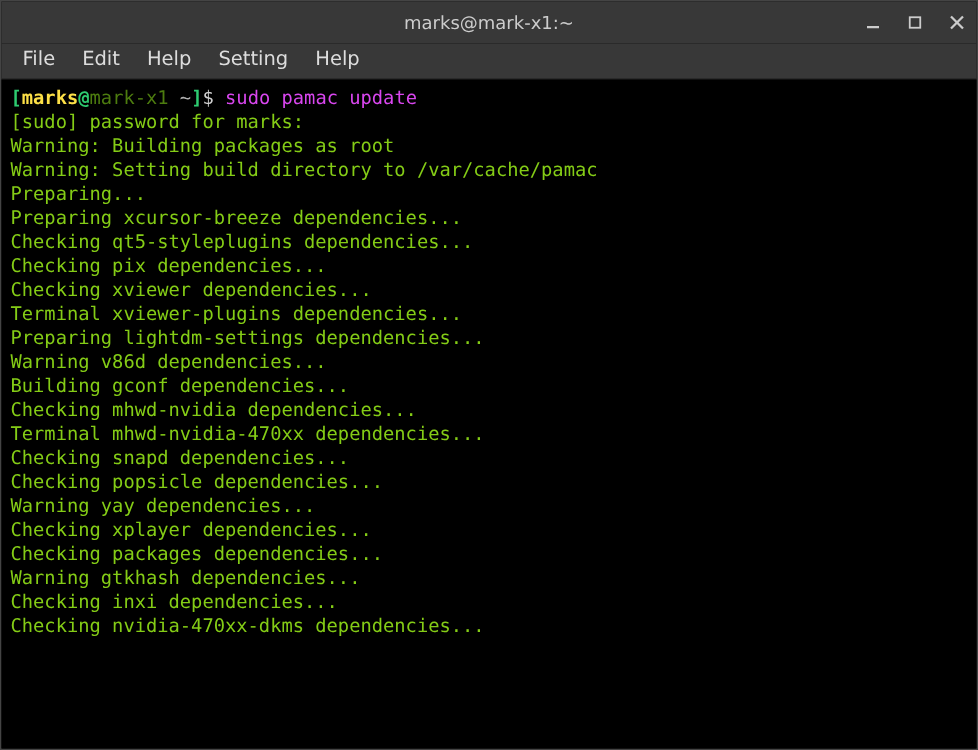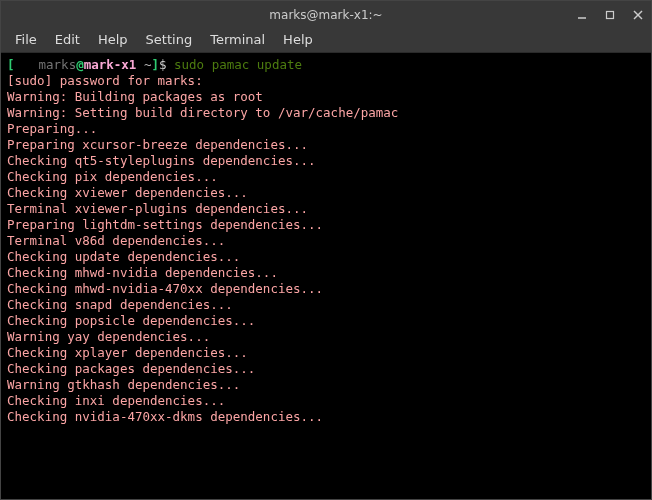--- a/index.html
+++ b/index.html
@@ -76,28 +76,28 @@
       flex: 1;
       background: #000;
       padding: 4px 6px;
       color: #d0d0d0;
       font-size: 12.5px;
       line-height: 16px;
       white-space: pre;
       overflow: hidden;
     }
     .prompt-open { color: #2ecc71; font-weight: bold; }
-    .prompt-user { color: #737373; font-weight: normal; margin-left: 24px; }
+    .prompt-user { color: #fde047; font-weight: bold; }
     .prompt-at { color: #2ecc71; font-weight: bold; }
-    .prompt-host { color: #f9a8d4; font-weight: bold; }
+    .prompt-host { color: #4d7c0f; font-weight: normal; }
     .prompt-path { color: #b0b0b0; }
     .prompt-close { color: #2ecc71; font-weight: bold; }
     .prompt-dollar { color: #d0d0d0; }
-    .cmd { color: #4d7c0f; }
-    .output-line { color: #fca5a5; }
+    .cmd { color: #d946ef; }
+    .output-line { color: #84cc16; }
   </style>
 </head>
 <body>
 
 <div class="window">
   <div class="titlebar">
     <span class="titlebar-title">marks@mark-x1:~</span>
     <div class="window-controls">
       <div class="win-btn">
         <svg viewBox="0 0 10 10">
@@ -116,39 +116,38 @@
           </svg>
       </div>
     </div>
   </div>
 
   <div class="menubar">
     <span class="menu-item">File</span>
     <span class="menu-item">Edit</span>
     <span class="menu-item">Help</span>
     <span class="menu-item">Setting</span>
-    <span class="menu-item">Terminal</span>
     <span class="menu-item">Help</span>
   </div>
 
   <div class="terminal-body"><span class="prompt-open">[</span><span class="prompt-user">marks</span><span class="prompt-at">@</span><span class="prompt-host">mark-x1</span><span class="prompt-path"> ~</span><span class="prompt-close">]</span><span class="prompt-dollar">$ </span><span class="cmd">sudo pamac update</span>
 <span class="output-line">[sudo] password for marks:</span>
 <span class="output-line">Warning: Building packages as root</span>
 <span class="output-line">Warning: Setting build directory to /var/cache/pamac</span>
 <span class="output-line">Preparing...</span>
 <span class="output-line">Preparing xcursor-breeze dependencies...</span>
 <span class="output-line">Checking qt5-styleplugins dependencies...</span>
 <span class="output-line">Checking pix dependencies...</span>
 <span class="output-line">Checking xviewer dependencies...</span>
 <span class="output-line">Terminal xviewer-plugins dependencies...</span>
 <span class="output-line">Preparing lightdm-settings dependencies...</span>
-<span class="output-line">Terminal v86d dependencies...</span>
-<span class="output-line">Checking update dependencies...</span>
+<span class="output-line">Warning v86d dependencies...</span>
+<span class="output-line">Building gconf dependencies...</span>
 <span class="output-line">Checking mhwd-nvidia dependencies...</span>
-<span class="output-line">Checking mhwd-nvidia-470xx dependencies...</span>
+<span class="output-line">Terminal mhwd-nvidia-470xx dependencies...</span>
 <span class="output-line">Checking snapd dependencies...</span>
 <span class="output-line">Checking popsicle dependencies...</span>
 <span class="output-line">Warning yay dependencies...</span>
 <span class="output-line">Checking xplayer dependencies...</span>
 <span class="output-line">Checking packages dependencies...</span>
 <span class="output-line">Warning gtkhash dependencies...</span>
 <span class="output-line">Checking inxi dependencies...</span>
 <span class="output-line">Checking nvidia-470xx-dkms dependencies...</span>
 </div>
 </div>

